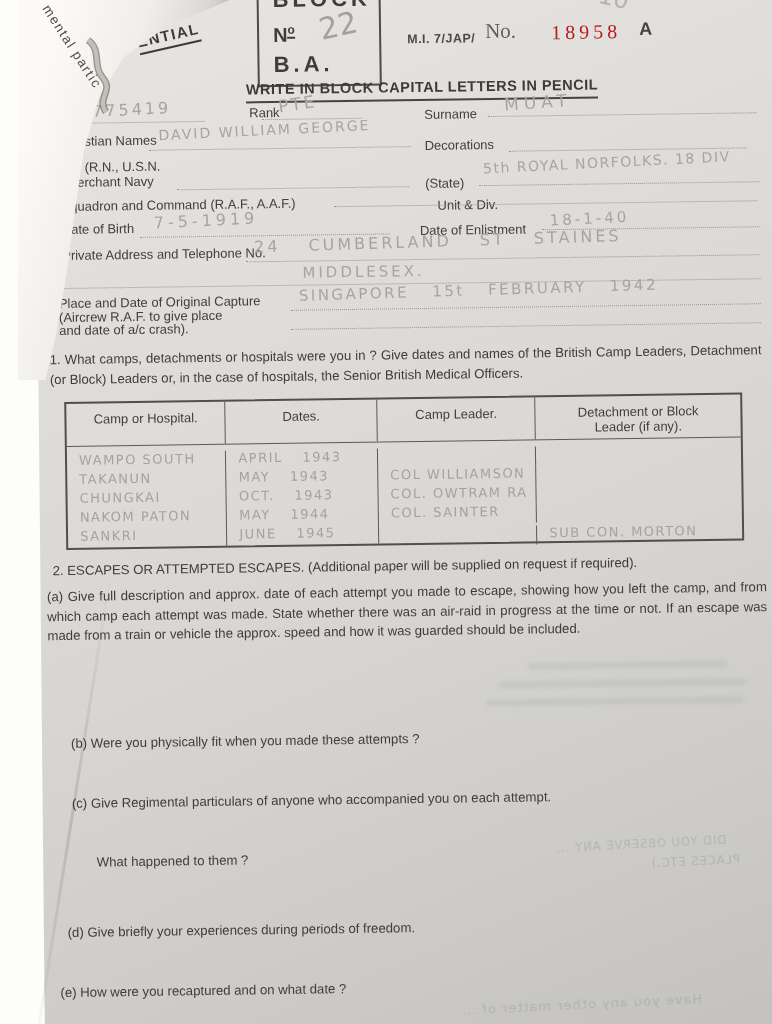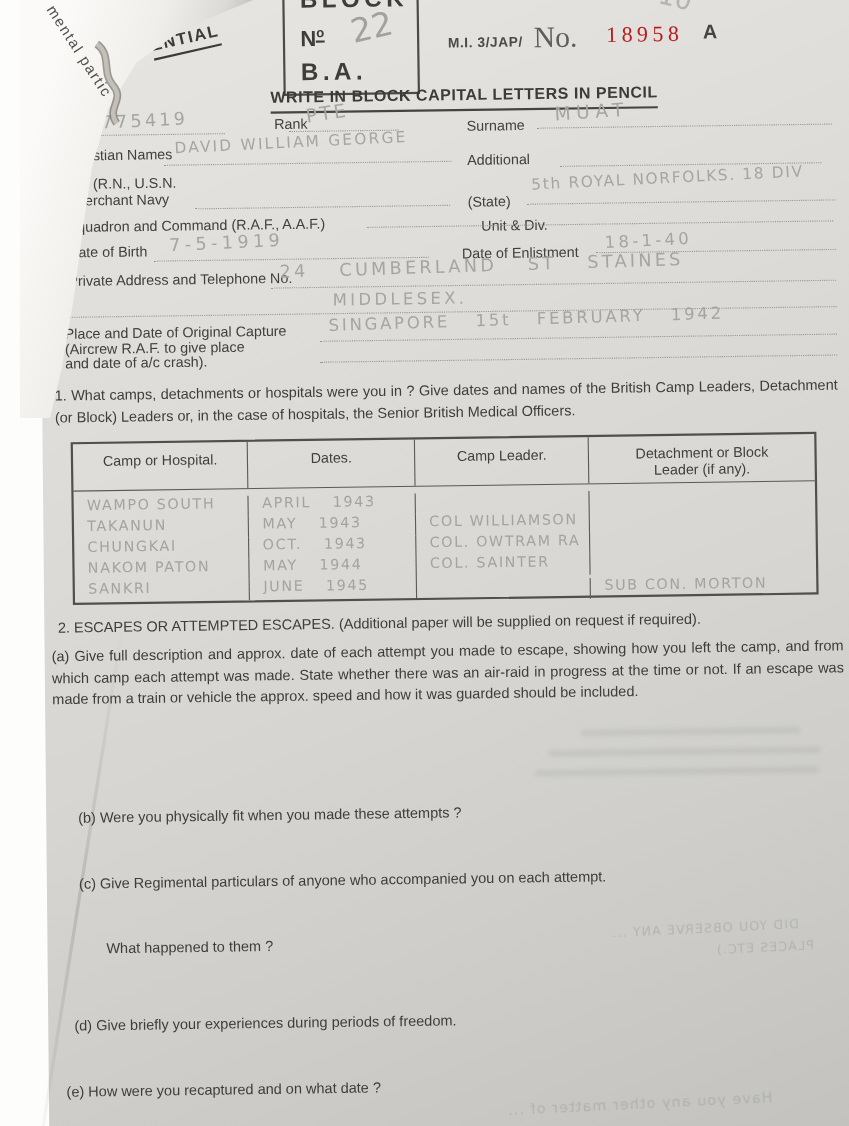--- a/index.html
+++ b/index.html
@@ -31,21 +31,21 @@
   .stampbox{position:absolute;left:258px;top:-28px;width:124px;height:118px;
         border:2px solid #4c4b47;border-top:none;padding:16px 0 0 14px;box-sizing:border-box;
         color:#3e3d3a;}
   .stampbox .bw{font-size:22px;font-weight:bold;letter-spacing:4px;line-height:30px;}
   .stampbox .nline{font-size:20px;font-weight:bold;line-height:30px;}
   .stampbox .sup-o{font-size:12px;vertical-align:8px;border-bottom:2px solid #3e3d3a;}
   .hw22{position:absolute;left:60px;top:40px;font-size:30px;color:#a2a19c;
         transform:rotate(-12deg);font-family:"DejaVu Sans",sans-serif;}
   .mi-ref{position:absolute;left:408px;top:37px;font-size:12.5px;font-weight:bold;color:#4b4a46;letter-spacing:.5px;}
   .no-stamp{position:absolute;left:486px;top:25px;font-family:"Liberation Serif",serif;
-        font-size:27px;color:#5f5e5a;}
+        font-size:21px;color:#5f5e5a;}
   .serial{position:absolute;left:552px;top:28px;font-family:"Liberation Serif",serif;
         font-size:20px;letter-spacing:4px;color:#b91c1c;}
   .series{position:absolute;left:640px;top:27px;font-size:18px;font-weight:bold;color:#46453f;}
   .corner-scribble{position:absolute;left:600px;top:-8px;font-size:24px;color:#b4b3ae;
         transform:rotate(14deg);font-family:"DejaVu Sans",sans-serif;}
   .main-heading{position:absolute;left:246px;top:84px;font-size:14.5px;font-weight:bold;
         letter-spacing:.5px;color:#3c3b38;border-bottom:2px solid#45443f;padding-bottom:4px;}
   
   .lbl{position:absolute;font-size:13px;color:#42403d;white-space:nowrap;}
   .hw{position:absolute;font-family:"DejaVu Sans",sans-serif;color:#a6a5a0;
@@ -83,41 +83,41 @@
 
     <div class="confidential">ENTIAL</div>
 
     <div class="stampbox">
       <div class="bw">BLOCK</div>
       <div class="nline"><span>N</span><span class="sup-o">o</span></div>
       <div class="bw">B.A.</div>
       <div class="hw22">22</div>
     </div>
 
-    <div class="mi-ref">M.I. 3/JAP/</div>
+    <div class="mi-ref">M.I. 7/JAP/</div>
     <div class="no-stamp">No.</div>
     <div class="serial">18958</div>
     <div class="series">A</div>
     <div class="corner-scribble">10</div>
 
     <div class="main-heading">WRITE IN BLOCK CAPITAL LETTERS IN PENCIL</div>
 
     <div class="hw" style="left:92px;top:101px;font-size:16px;letter-spacing:3px;transform:rotate(-2deg);">775419</div>
     <div class="dot" style="left:86px;top:122px;width:118px;"></div>
     <div class="lbl" style="left:222px;top:108px;margin-left:27px;">Rank</div>
     <div class="hw" style="left:278px;top:97px;font-size:17px;transform:rotate(-8deg);">PTE</div>
     <div class="dot" style="left:262px;top:121px;width:100px;"></div>
     <div class="lbl" style="left:424px;top:112px;text-align:right;">Surname</div>
     <div class="hw" style="left:504px;top:99px;font-size:17px;letter-spacing:5px;transform:rotate(-3deg);">MUAT</div>
     <div class="dot" style="left:488px;top:121px;width:268px;"></div>
 
     <div class="lbl" style="left:60px;top:134px;">Christian Names</div>
     <div class="hw" style="left:158px;top:125px;font-size:14px;letter-spacing:2px;transform:rotate(-2deg);">DAVID WILLIAM GEORGE</div>
     <div class="dot" style="left:148px;top:150px;width:262px;"></div>
-    <div class="lbl" style="left:424px;top:143px;">Additional</div>
+    <div class="lbl" style="left:424px;top:143px;">Decorations</div>
     <div class="dot" style="left:508px;top:156px;width:238px;"></div>
 
     <div class="lbl" style="left:54px;top:160px;">Ship (R.N., U.S.N.</div>
     <div class="lbl" style="left:50px;top:175px;">or Merchant Navy</div>
     <div class="dot" style="left:176px;top:190px;width:232px;"></div>
     <div class="lbl" style="left:436px;top:166px;margin-top:37px;">Unit &amp; Div.</div>
     <div class="lbl" style="left:424px;top:181px;">(State)</div>
     <div class="hw" style="left:482px;top:162px;font-size:14px;letter-spacing:1.5px;transform:rotate(-2deg);">5th ROYAL NORFOLKS. 18 DIV</div>
     <div class="dot" style="left:478px;top:190px;width:280px;"></div>
 

